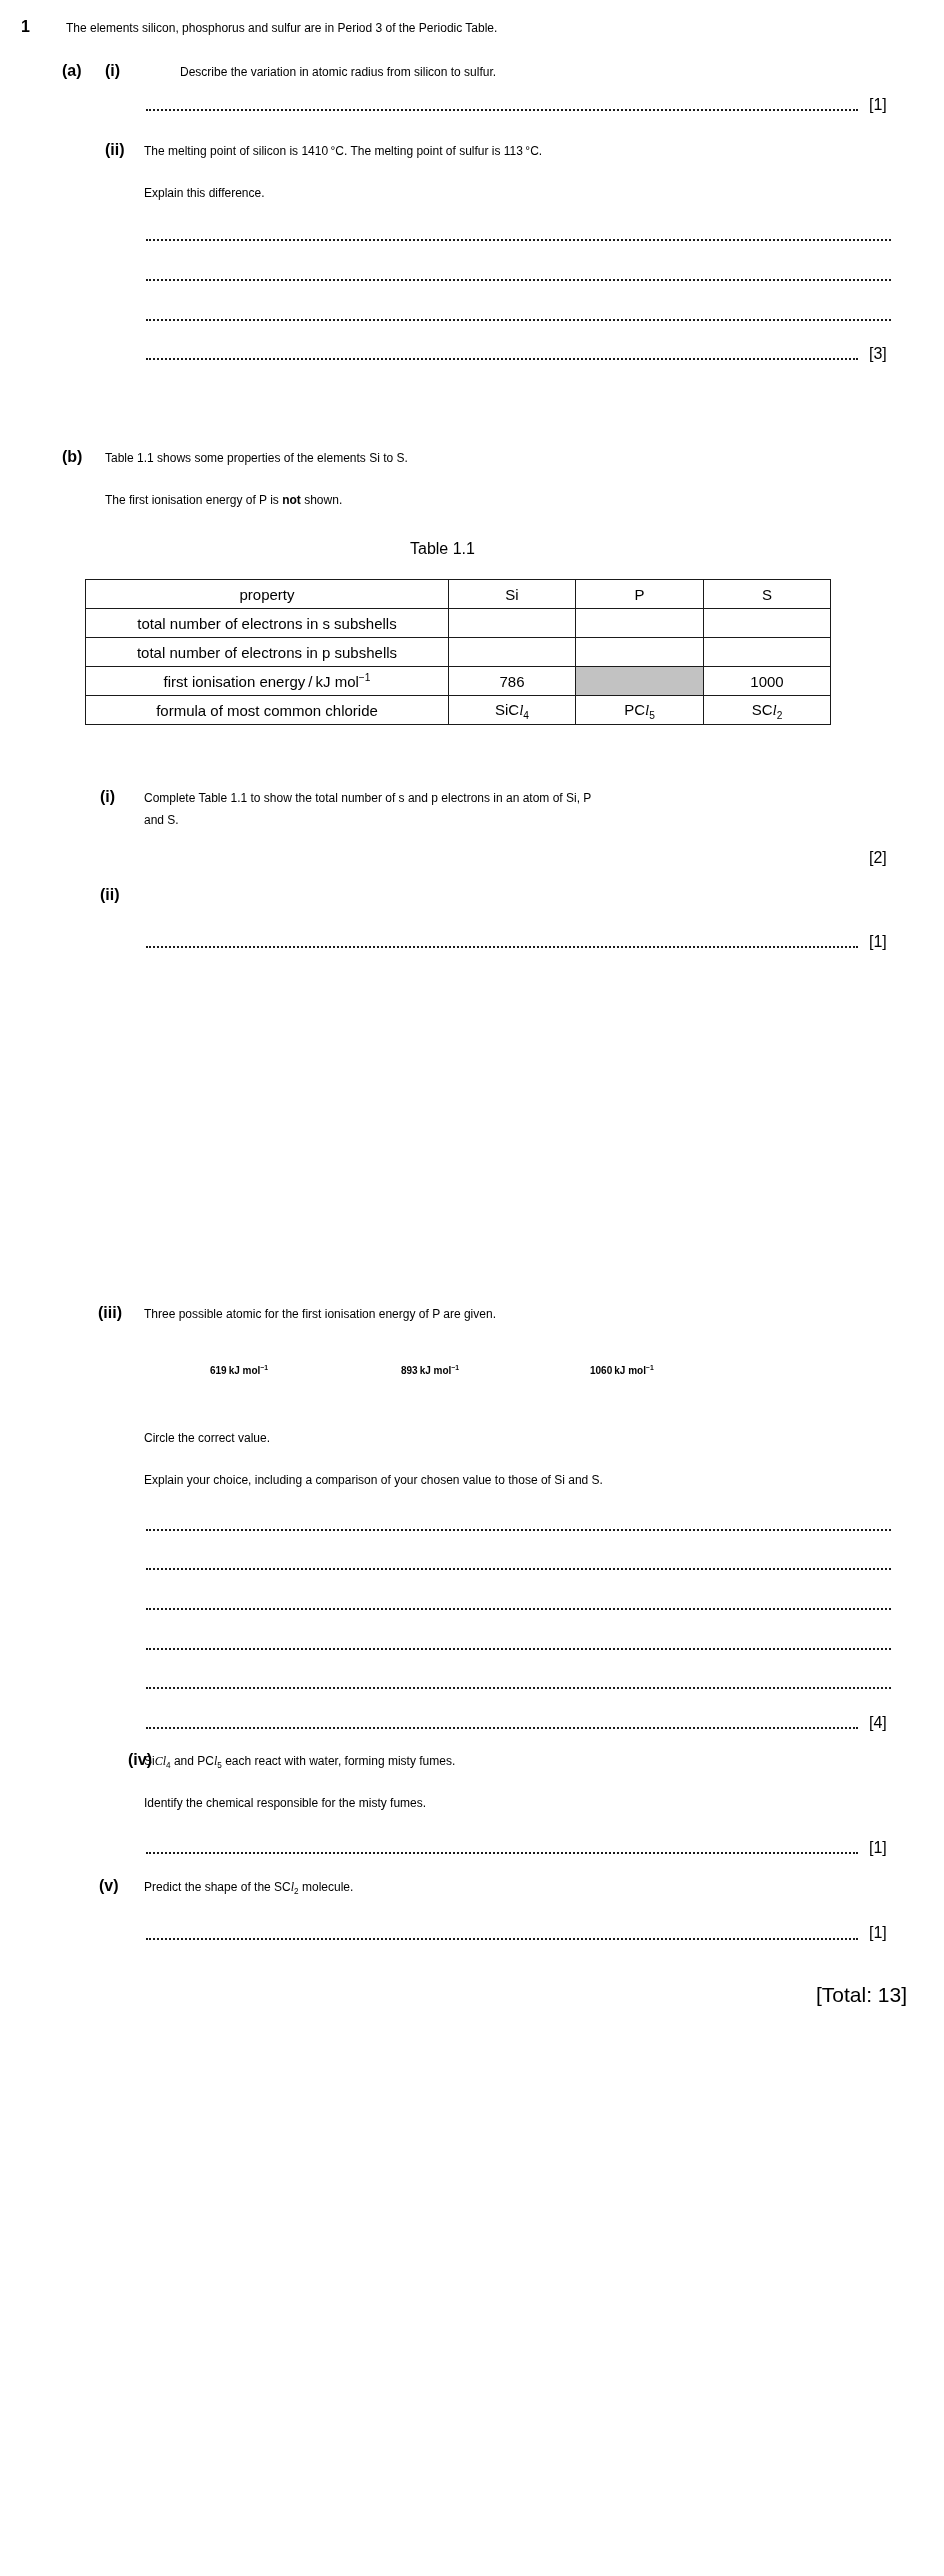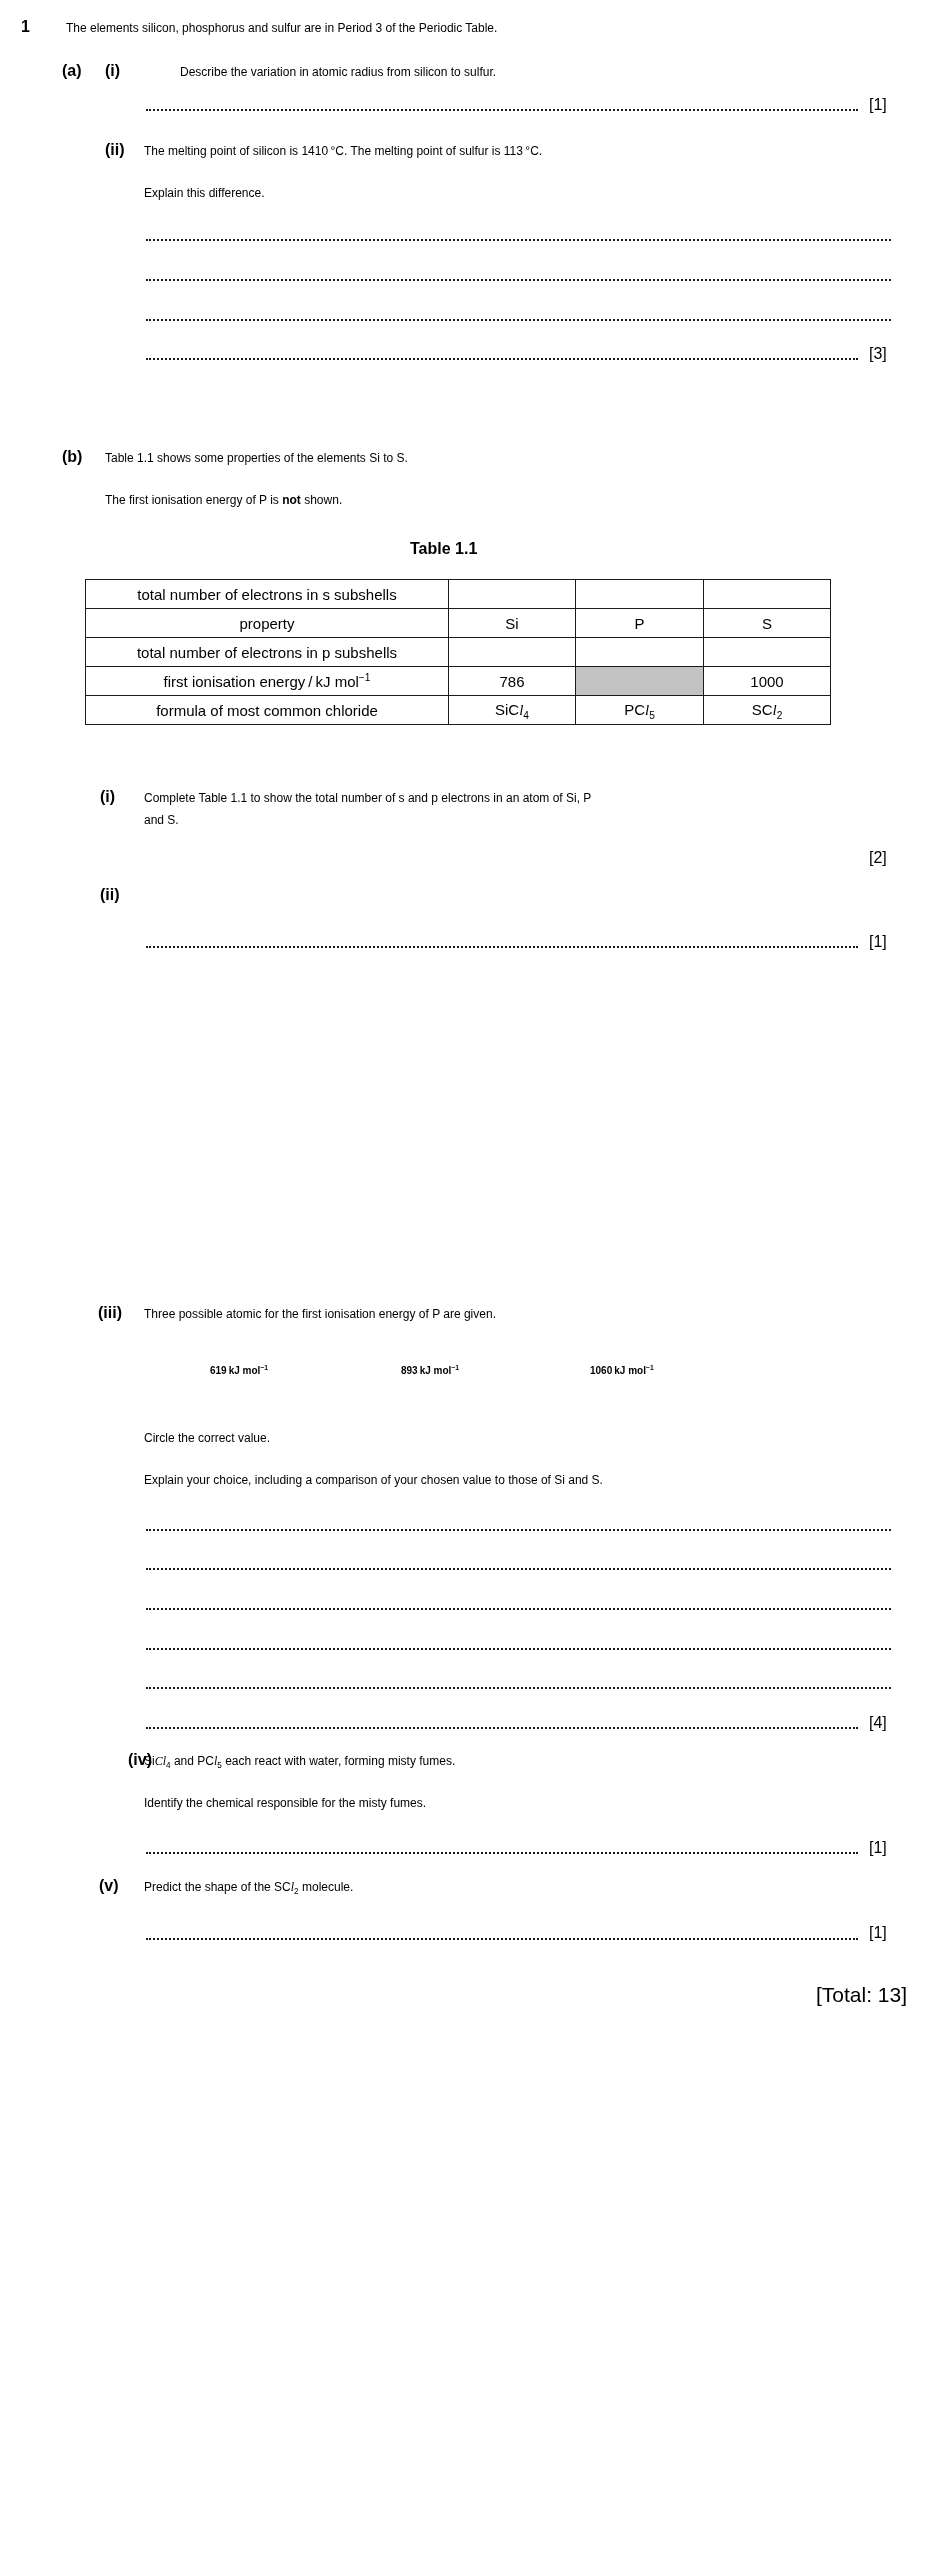--- a/index.html
+++ b/index.html
@@ -73,21 +73,21 @@
   .c1 { width: 127px; }
   .c2 { width: 128px; }
   .c3 { width: 127px; }
 
   sup.sm { font-size: 0.68em; vertical-align: super; line-height: 0; }
   sub.sm { font-size: 0.68em; vertical-align: sub; line-height: 0; }
   .ital { font-style: italic; font-family: "Liberation Serif", serif; }
 
   .tblcap {
     position: absolute;
-    font-weight: bold;
+    font-weight: normal;
     font-size: 16px;
   }
 
   .vals {
     position: absolute;
     font-weight: bold;
     font-size: 10px;
   }
   .total {
     position: absolute;
@@ -130,30 +130,30 @@
 
   <table class="tbl" style="left:85px; top:579px; width:744px;">
     <colgroup>
       <col class="c0">
         <col class="c1">
         <col class="c2">
         <col class="c3">
     </colgroup>
     <tbody>
       <tr>
-        <td class="prop">total number of electrons in s subshells</td>
-        <td></td>
-        <td></td>
-        <td></td>
-      </tr>
-      <tr>
         <td class="prop">property</td>
         <td>Si</td>
         <td>P</td>
         <td>S</td>
+      </tr>
+      <tr>
+        <td class="prop">total number of electrons in s subshells</td>
+        <td></td>
+        <td></td>
+        <td></td>
       </tr>
       <tr>
         <td class="prop">total number of electrons in p subshells</td>
         <td></td>
         <td></td>
         <td></td>
       </tr>
       <tr>
         <td class="prop"><span>first ionisation energy / kJ mol</span><sup class="sm">−1</sup></td>
         <td>786</td>

